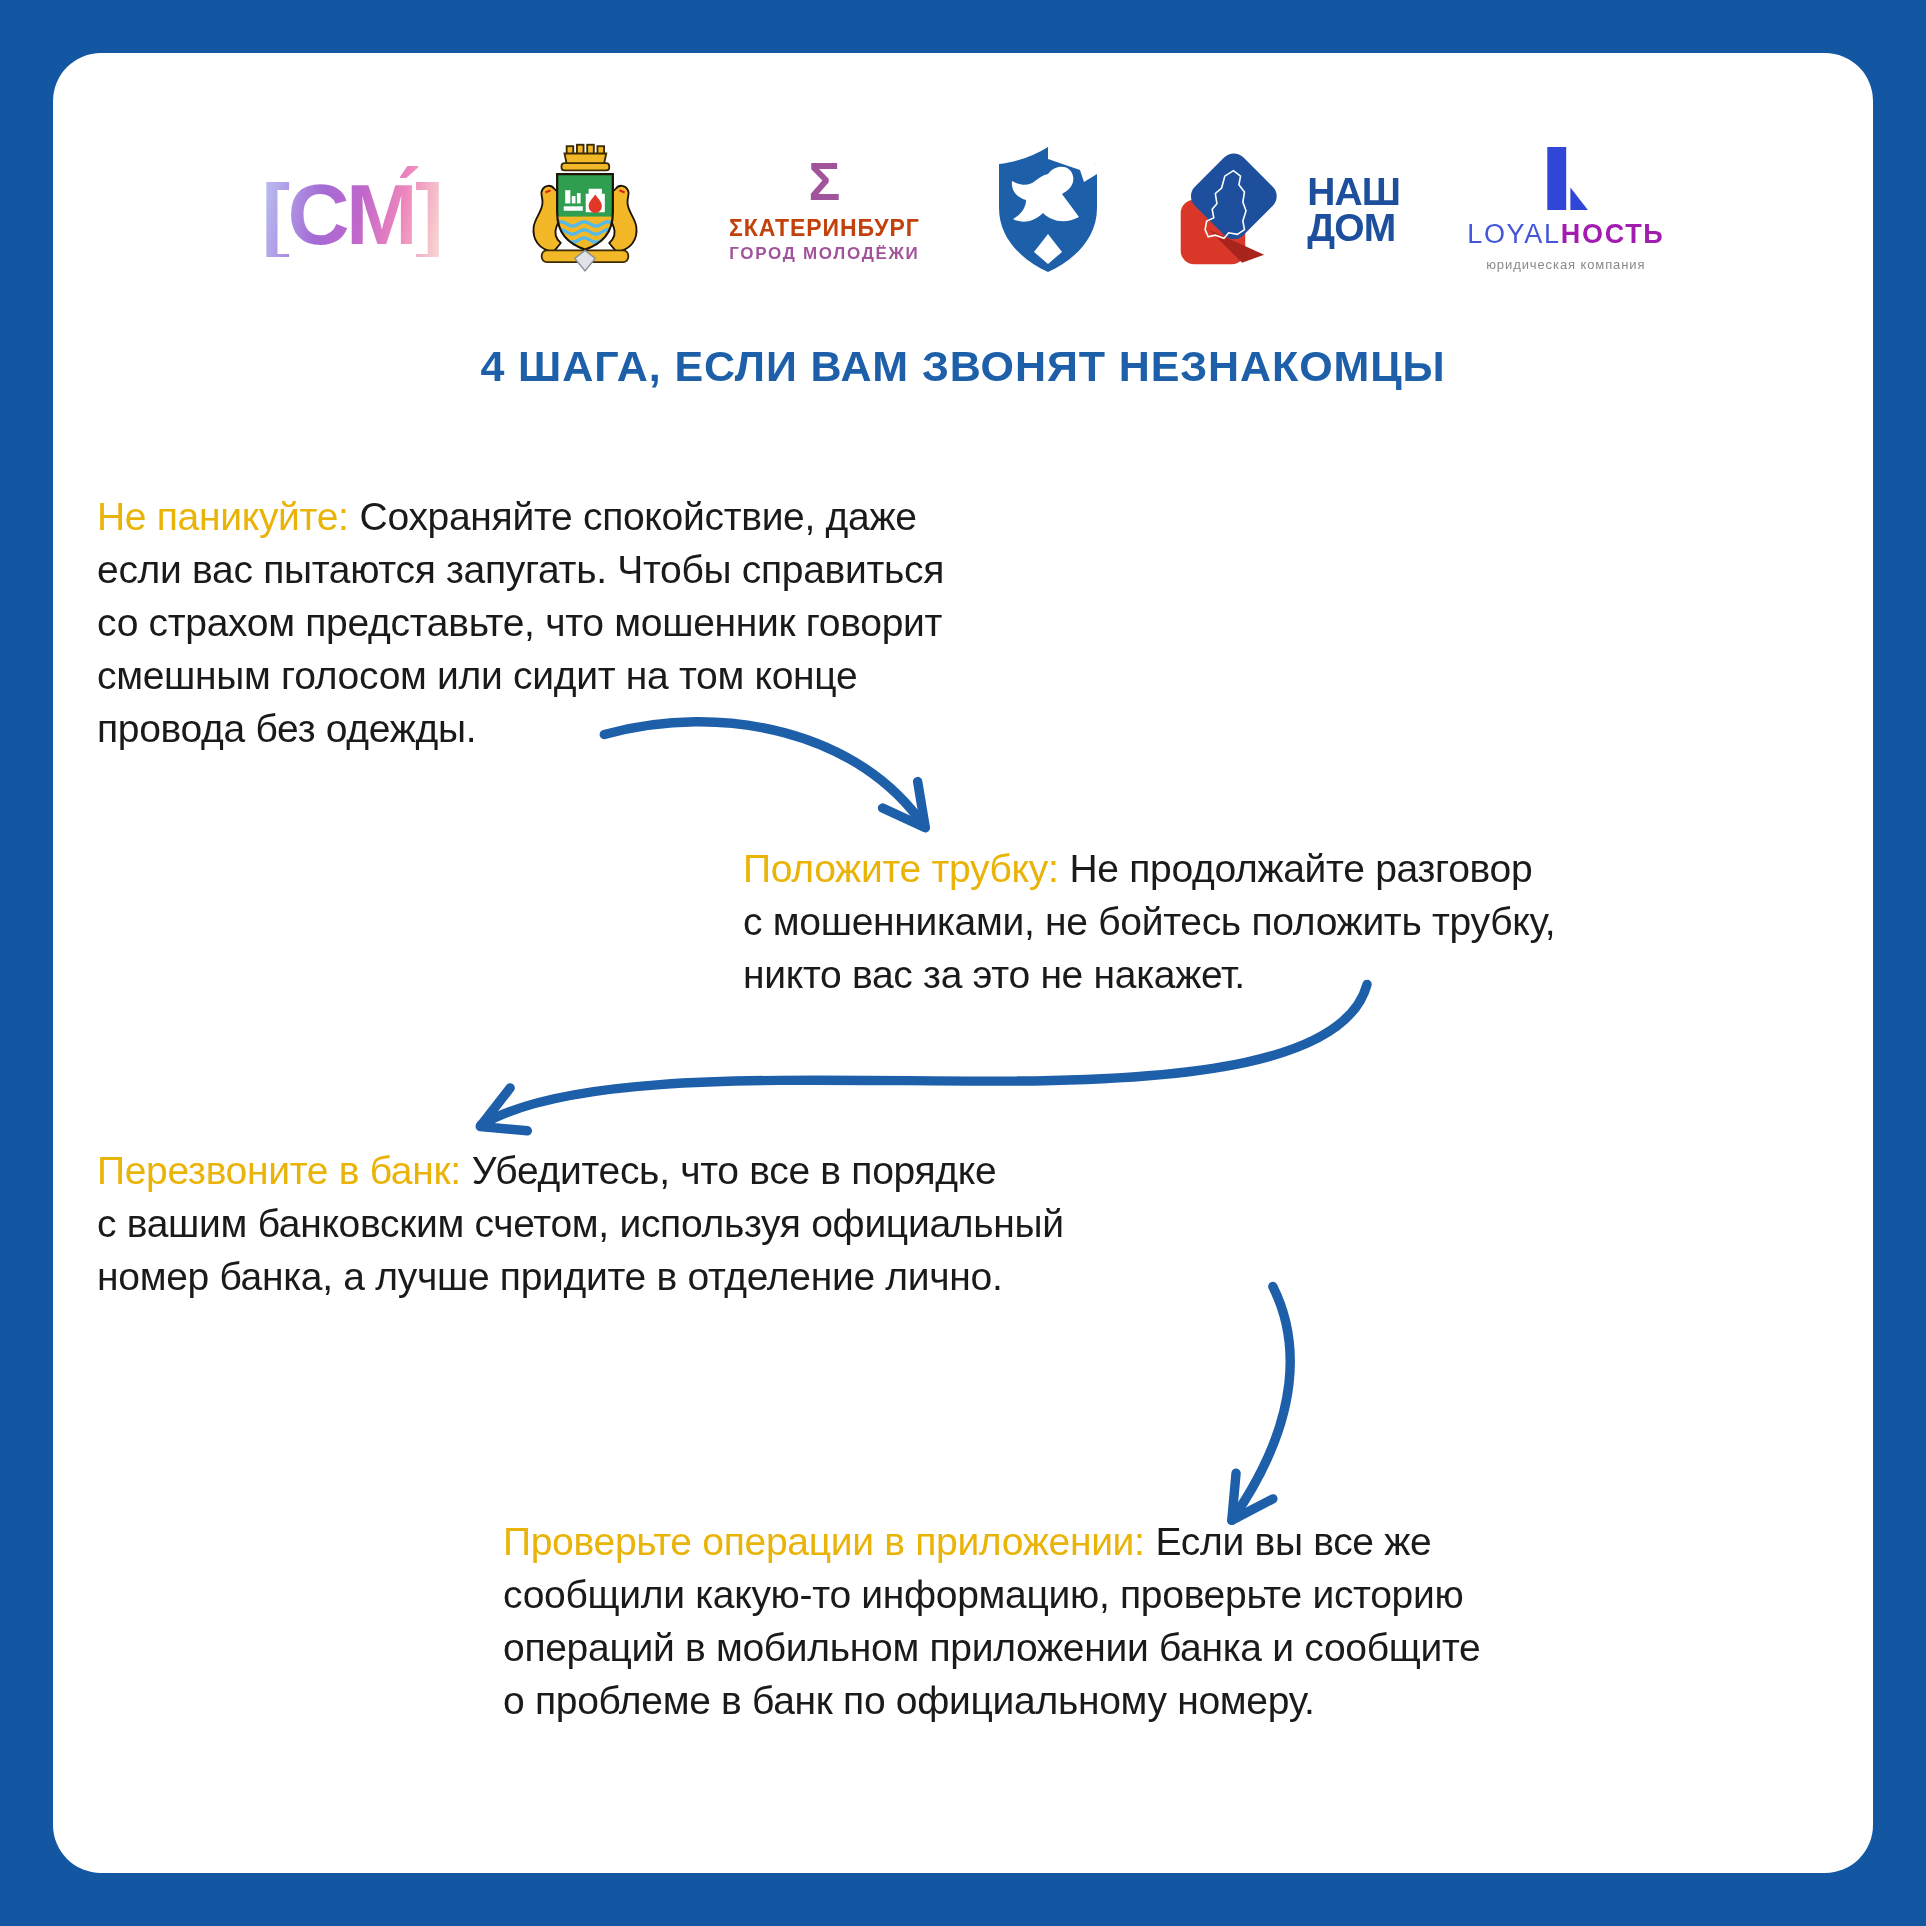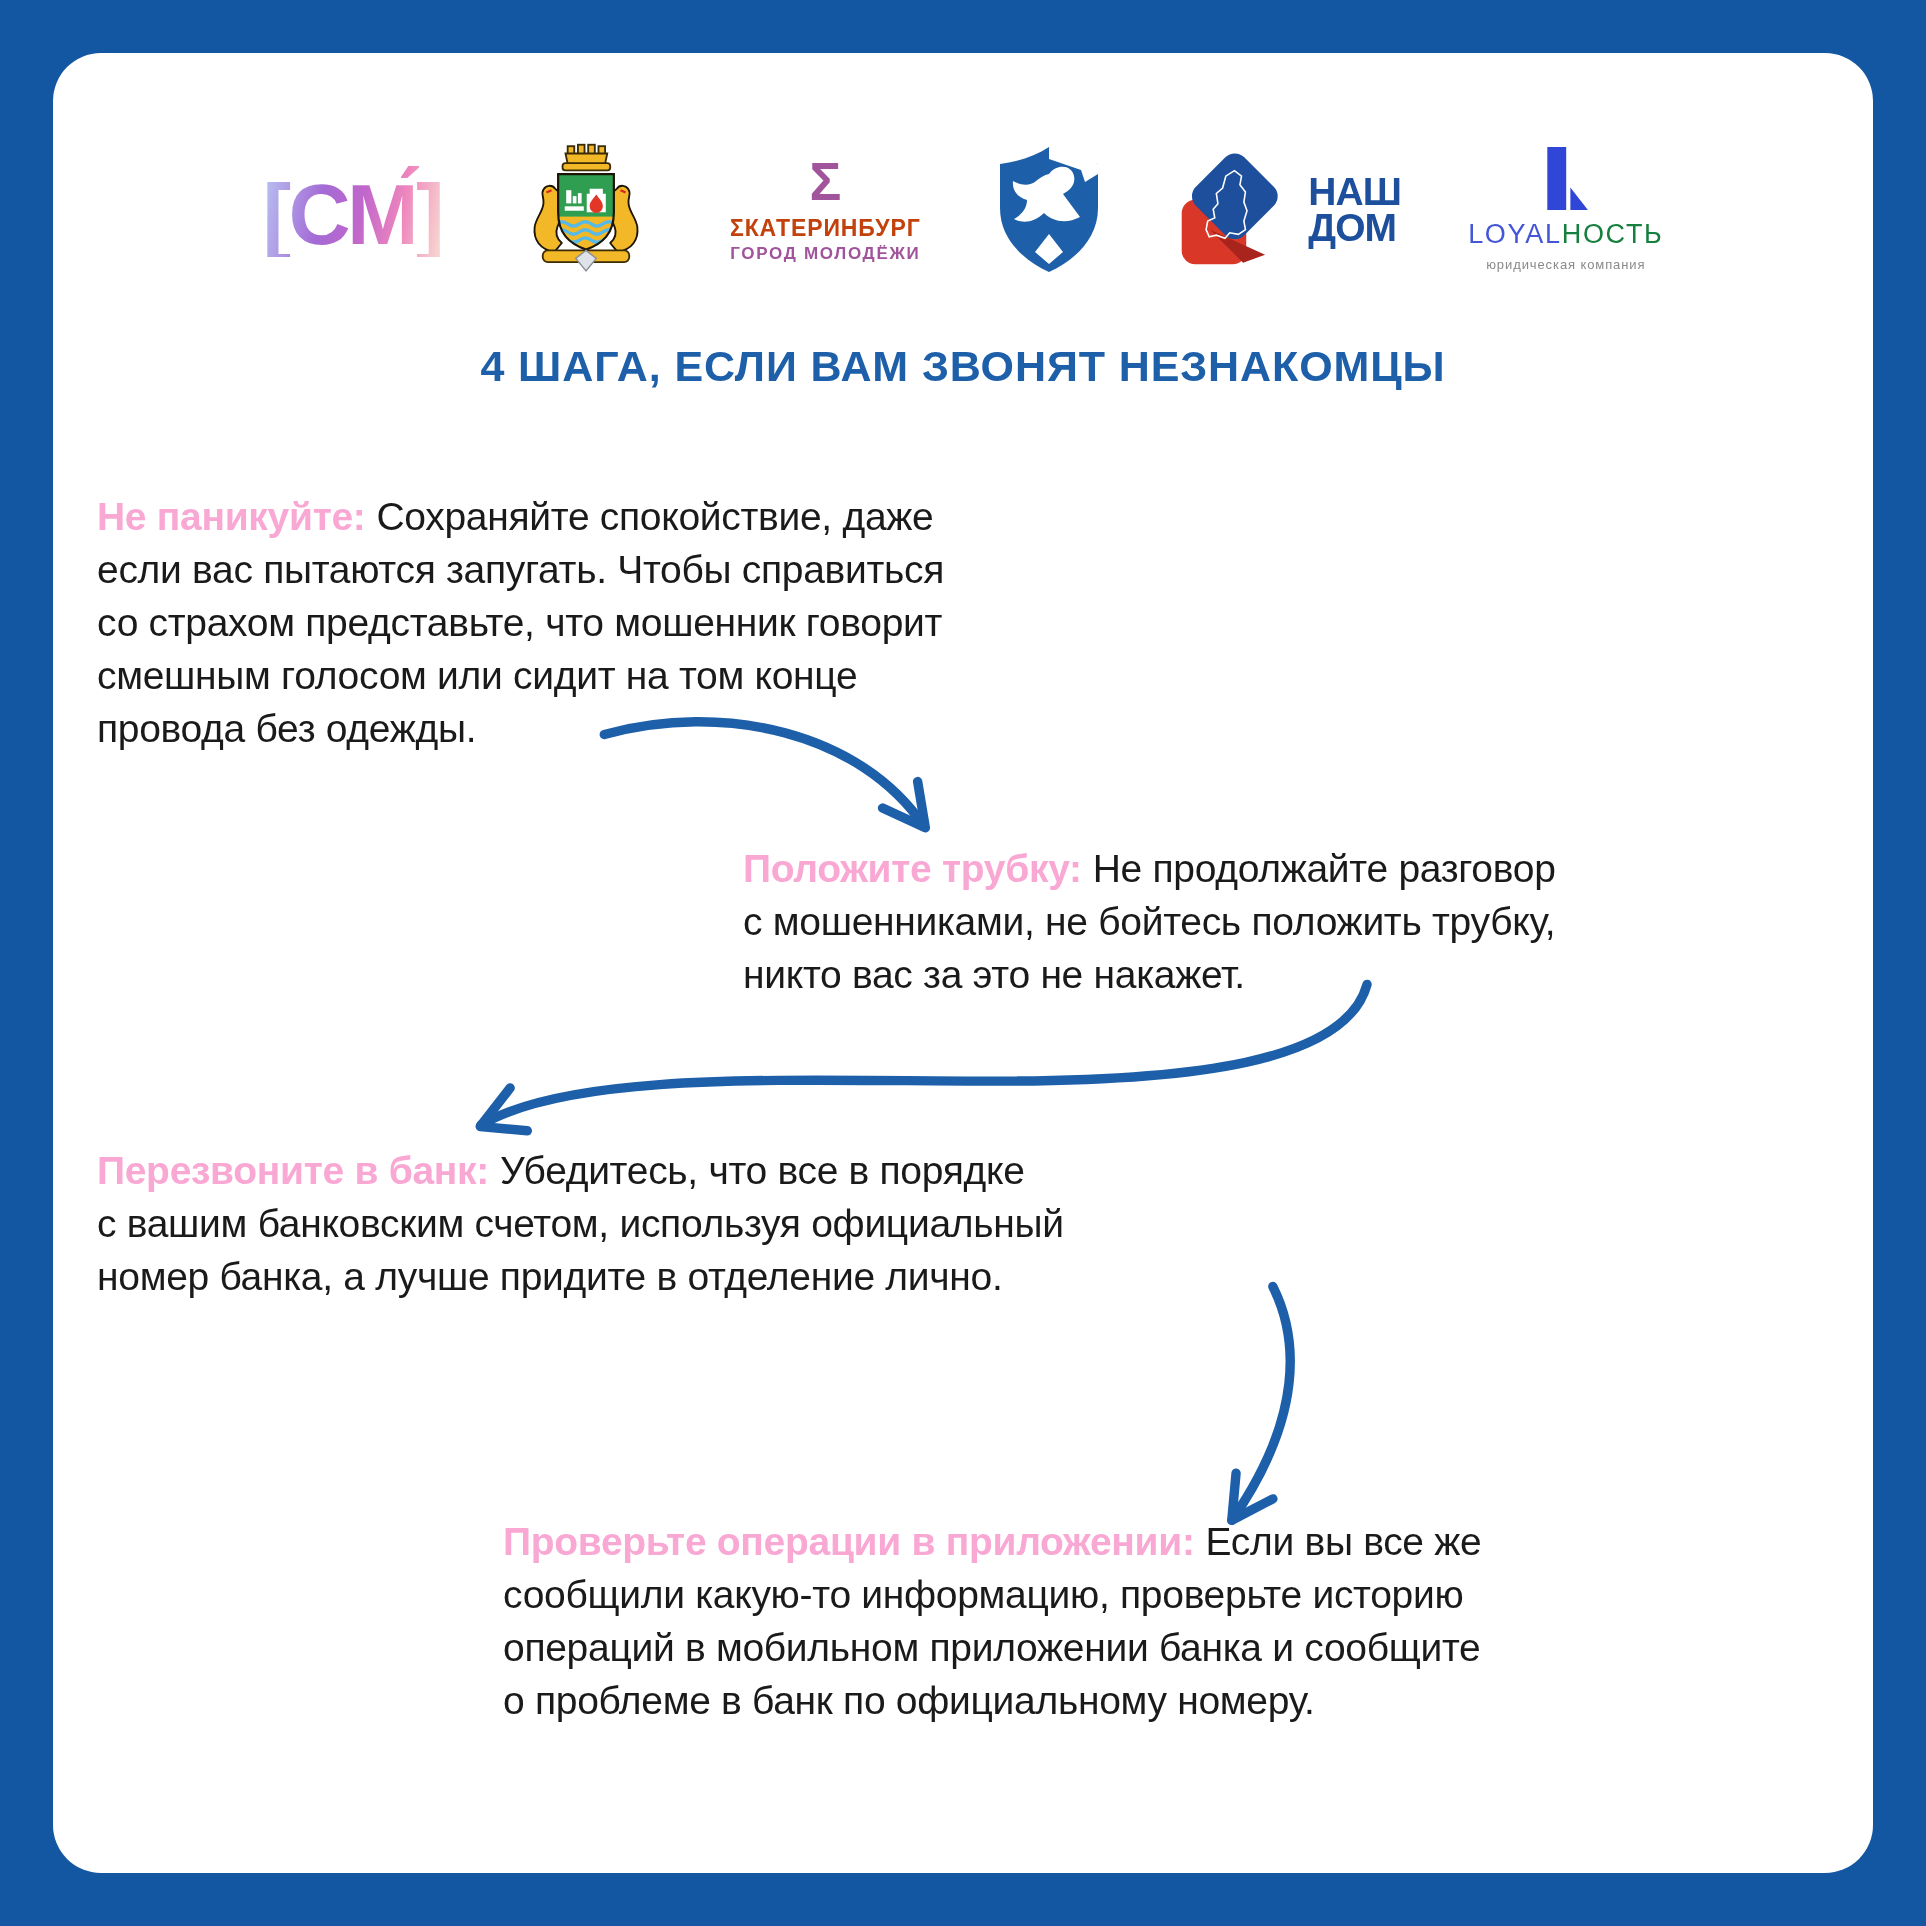--- a/index.html
+++ b/index.html
@@ -27,32 +27,32 @@
     padding-top:8.6px;
   }
   .logo-col { display:flex; flex-direction:column; align-items:center; }
   .ekb-sigma { font-size:53px; font-weight:bold; color:#a1549b; line-height:1; }
   .ekb-line1 { font-size:23px; font-weight:bold; color:#c2410c; letter-spacing:0.9px; margin-top:6.8px; }
   .ekb-line2 { font-size:17px; font-weight:bold; color:#a1549b; letter-spacing:1.7px; margin-top:1.7px; }
   .nashdom { display:flex; align-items:center; gap:13.7px; }
   .nashdom-text { font-size:39px; line-height:36px; font-weight:bold; color:#1d4f9c; letter-spacing:-0.9px; }
   .loyal-word { font-size:27px; letter-spacing:1.7px; margin-top:8.6px; }
   .loyal-blue { color:#4456d8; }
-  .loyal-black { color:#15803d; }
+  .loyal-black { color:#a21caf;font-weight:bold; }
   .loyal-sub { font-size:13px; color:#8a8a8a; letter-spacing:0.9px; margin-top:6.8px; }
 
   
   .title {
     position:absolute; top:286px; left:0; right:0; text-align:center;
     color:#1d5fa9; font-size:43px; font-weight:bold; line-height:55px; letter-spacing:0.9px;
   }
 
   
   .step { position:absolute; font-size:39px; line-height:53px; color:#1a1a1a; letter-spacing:-0.3px; }
-  .step .h { color:#f9a8d4; font-weight:bold; margin-right:0.28em; }
+  .step .h { color:#eab308; font-weight:normal; margin-right:0.28em; }
   .step-1 { left:97px; top:490px; }
   .step-2 { left:743px; top:842px; }
   .step-3 { left:97px; top:1144px; }
   .step-4 { left:503px; top:1515px; }
 
   
   .arrows { position:absolute; left:0; top:0; pointer-events:none; }
 </style>
 </head>
 <body>

